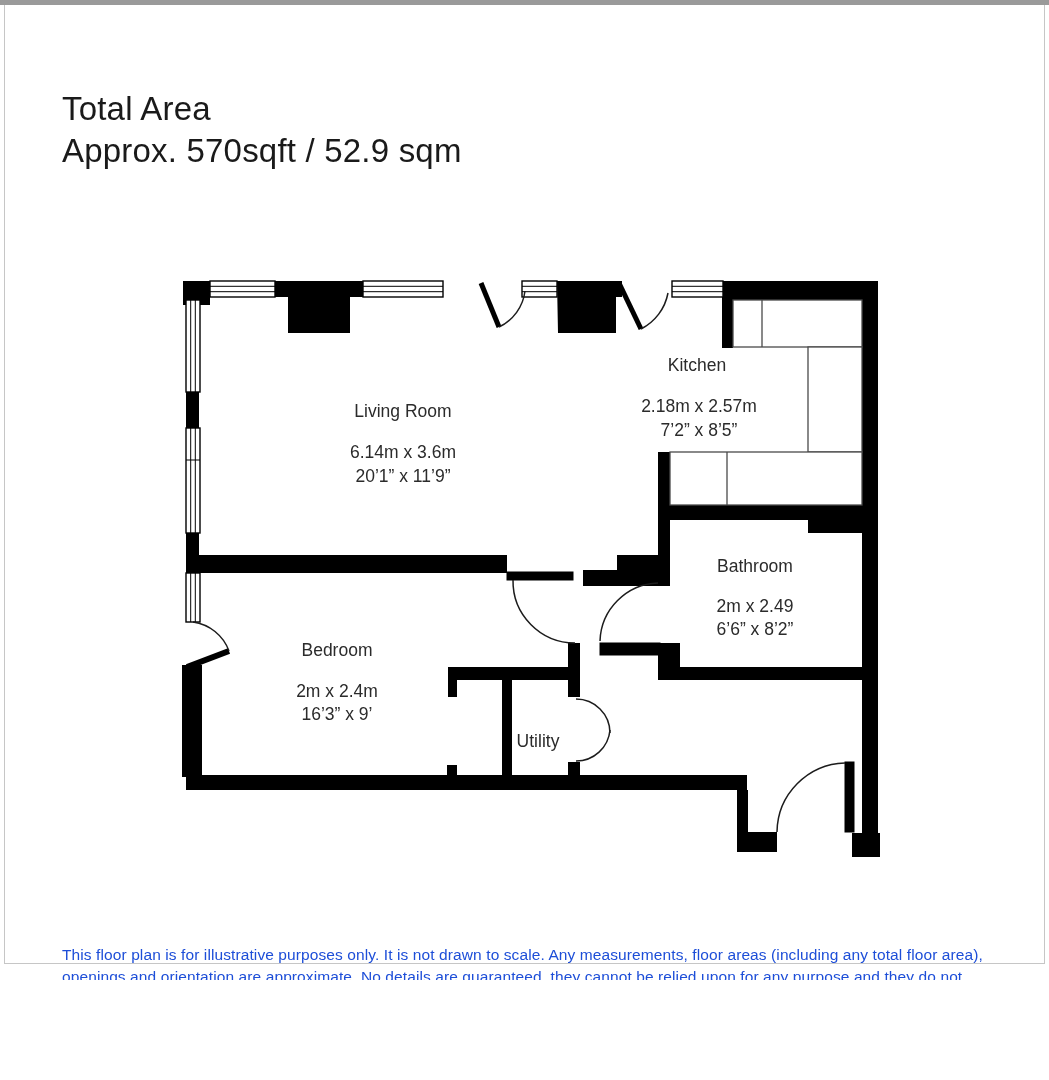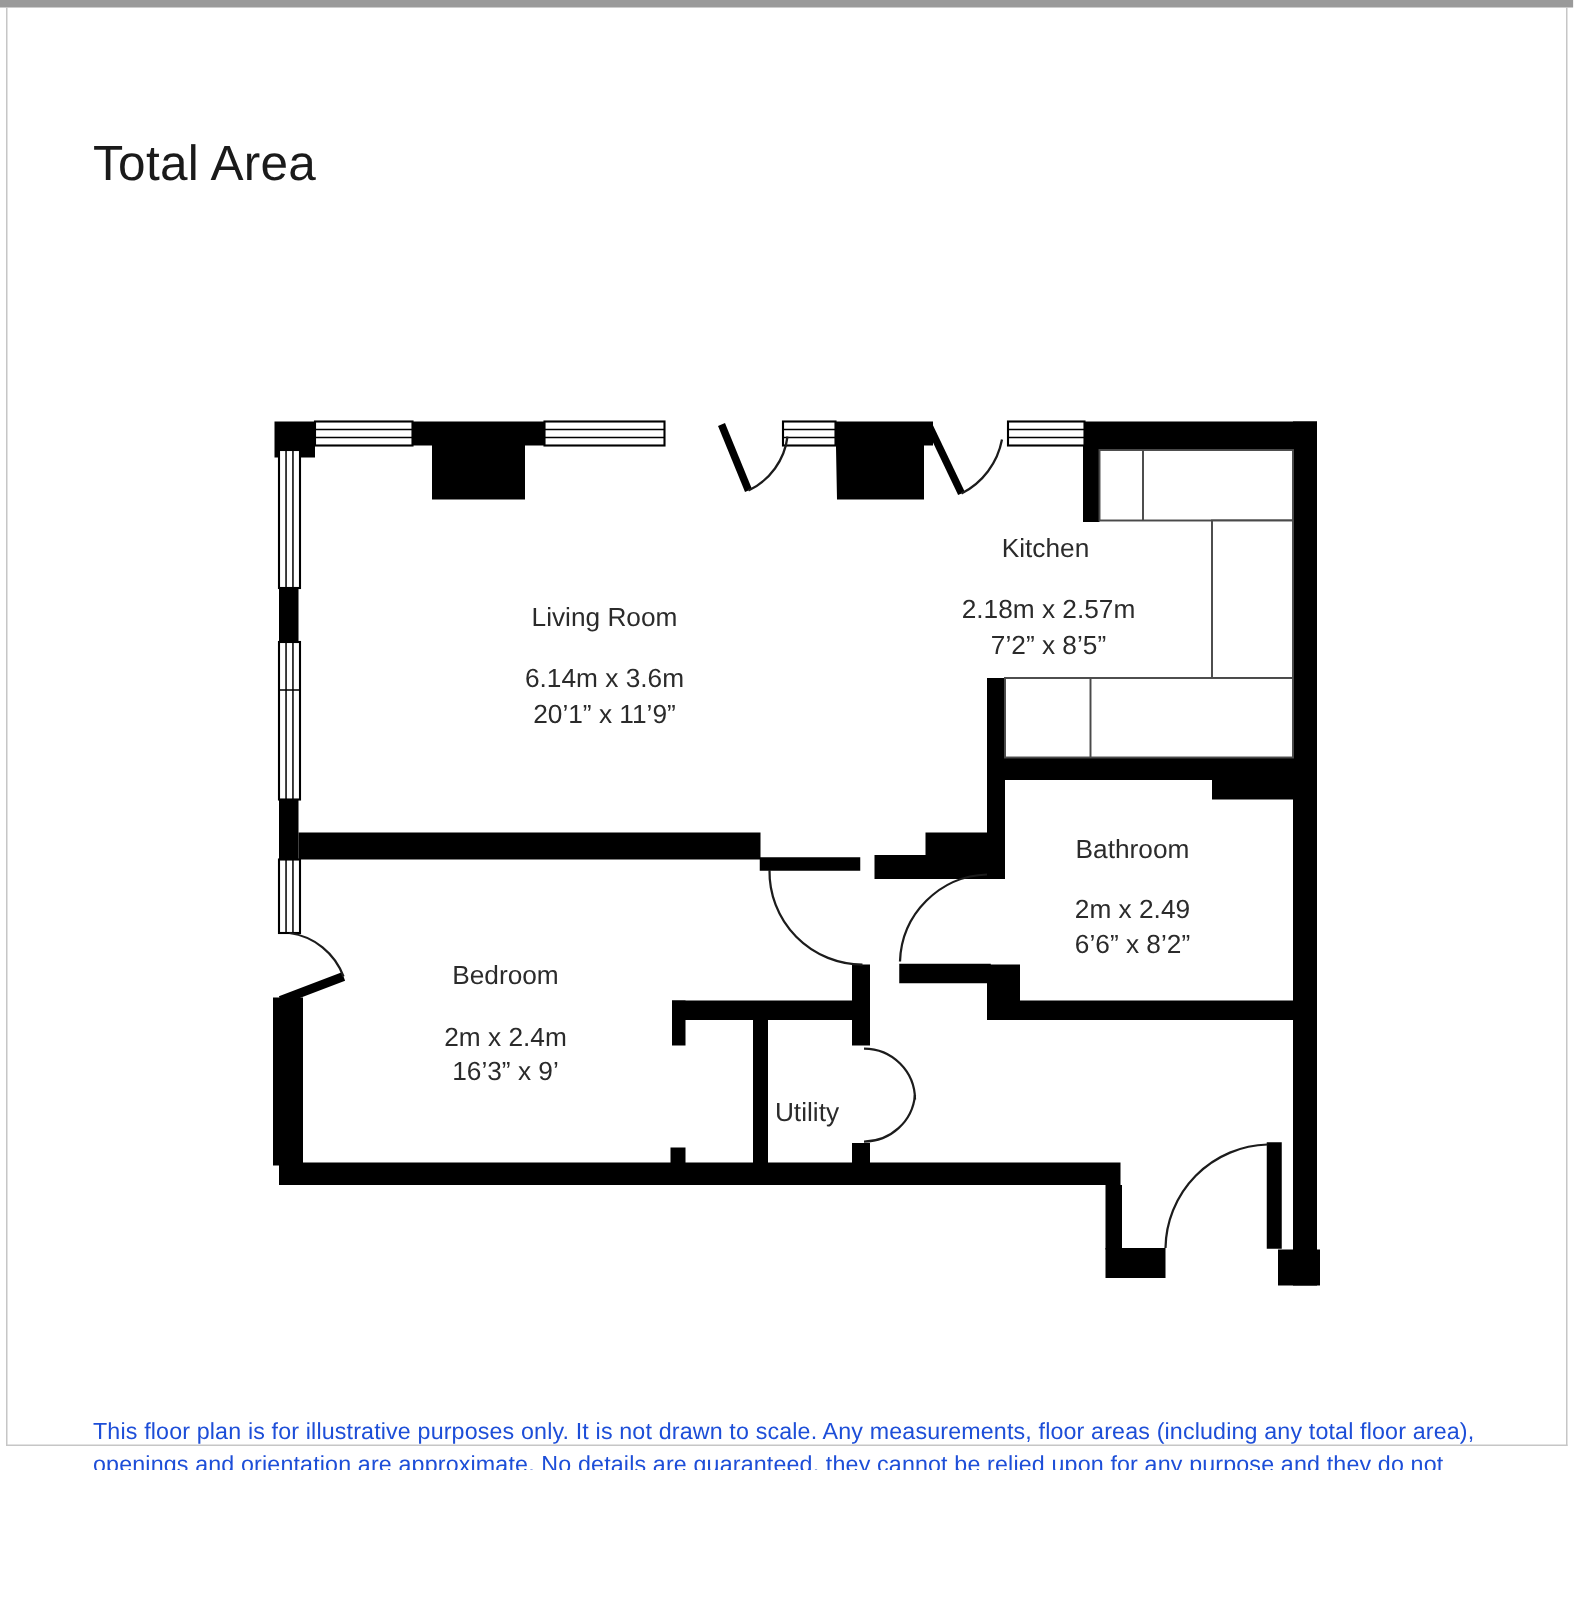--- a/index.html
+++ b/index.html
@@ -45,20 +45,21 @@
 </head>
 <body>
 
 <div class="page">
 
   <div class="frame-top"></div>
   <div class="frame-sides"></div>
 
   <div class="title-block">
     <div>Total Area</div>
+    <div>Approx. 570sqft / 52.9 sqm</div>
   </div>
 
   <svg class="plan-svg" width="1049" height="1080" viewBox="0 0 1049 1080">
 
     <g class="walls">
 
       <rect x="183" y="281" width="27" height="24"></rect>
 
       <path d="M275,281 H363 V297 H350 V333 H288 V297 H275 Z"></path>
 

